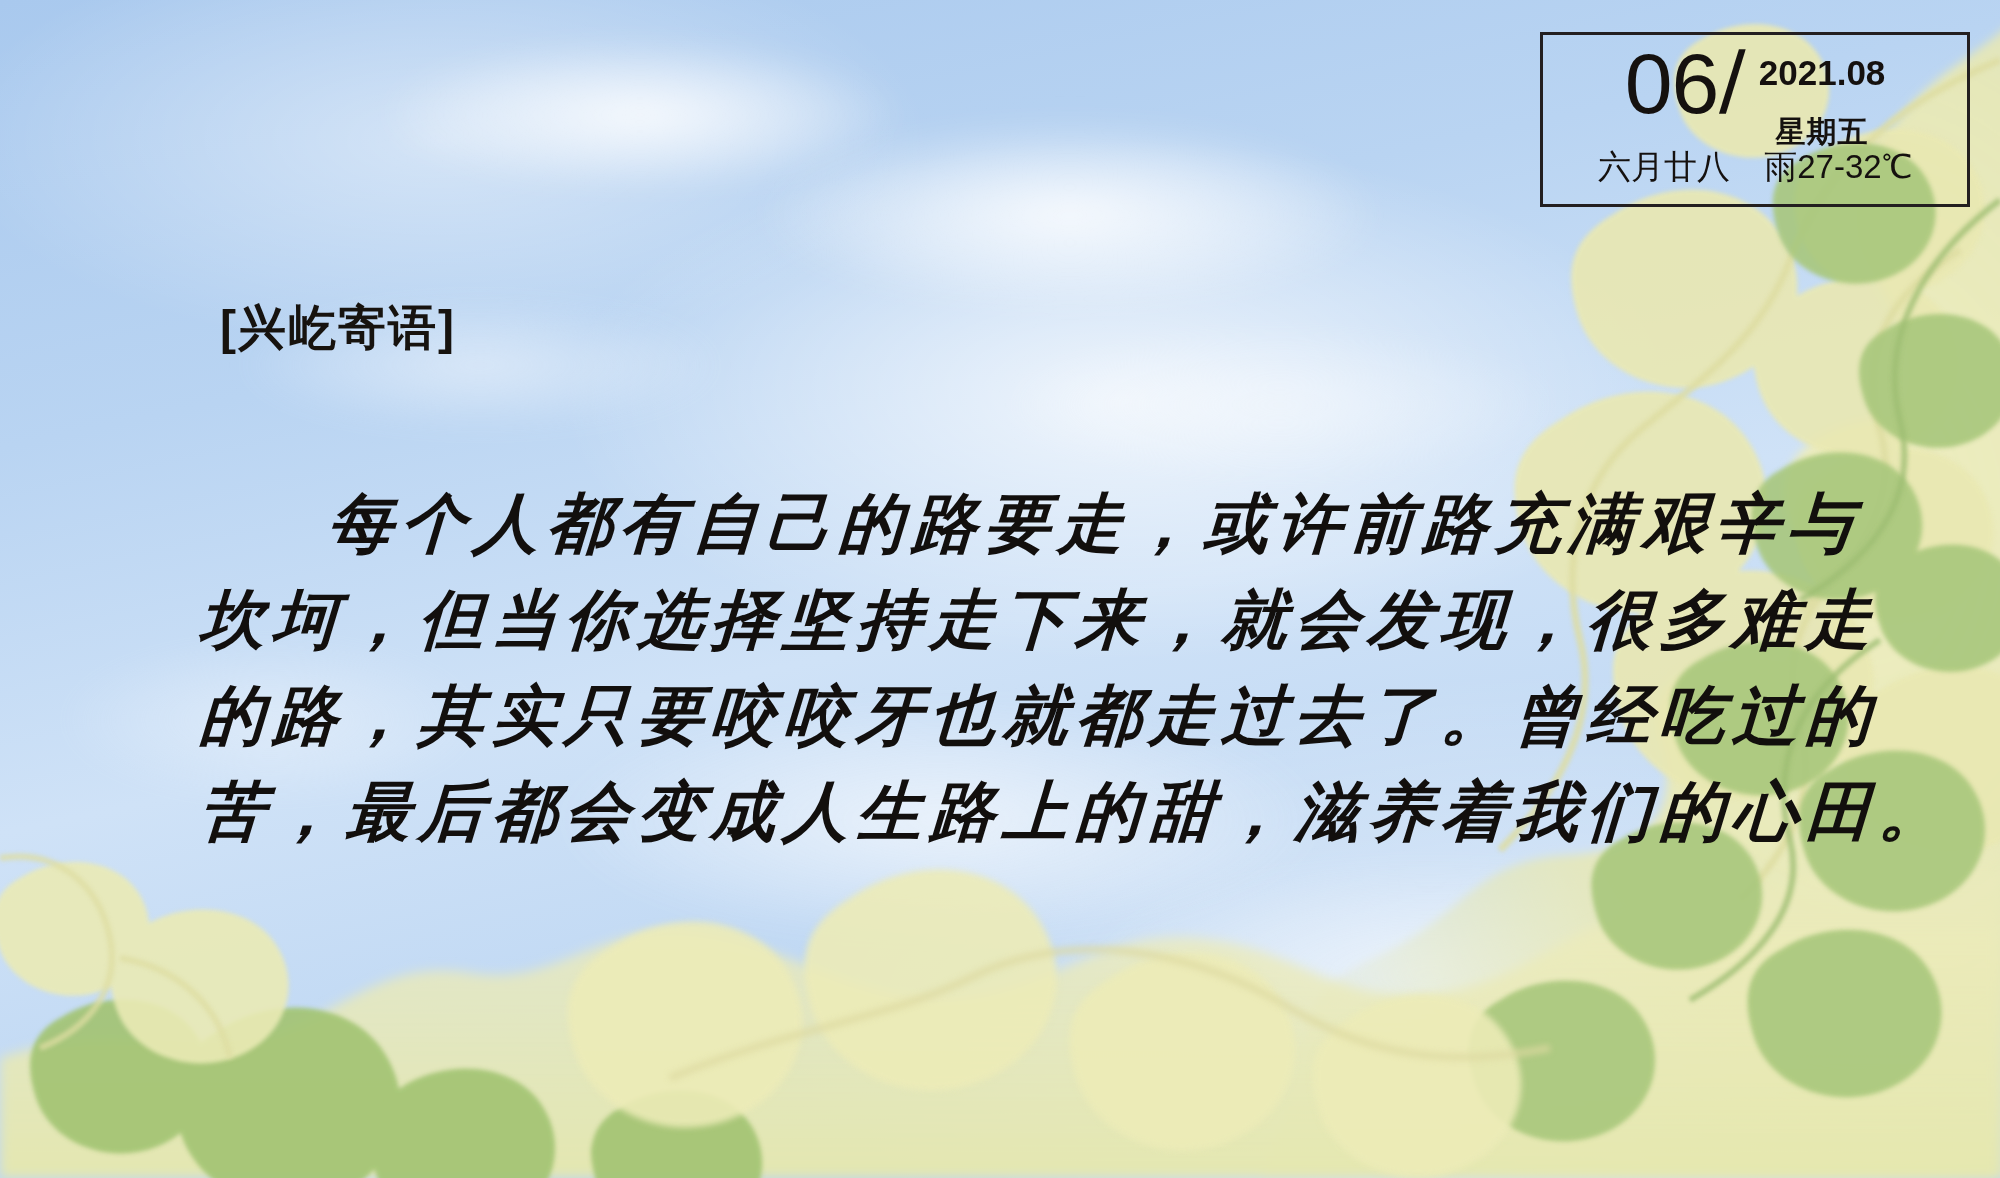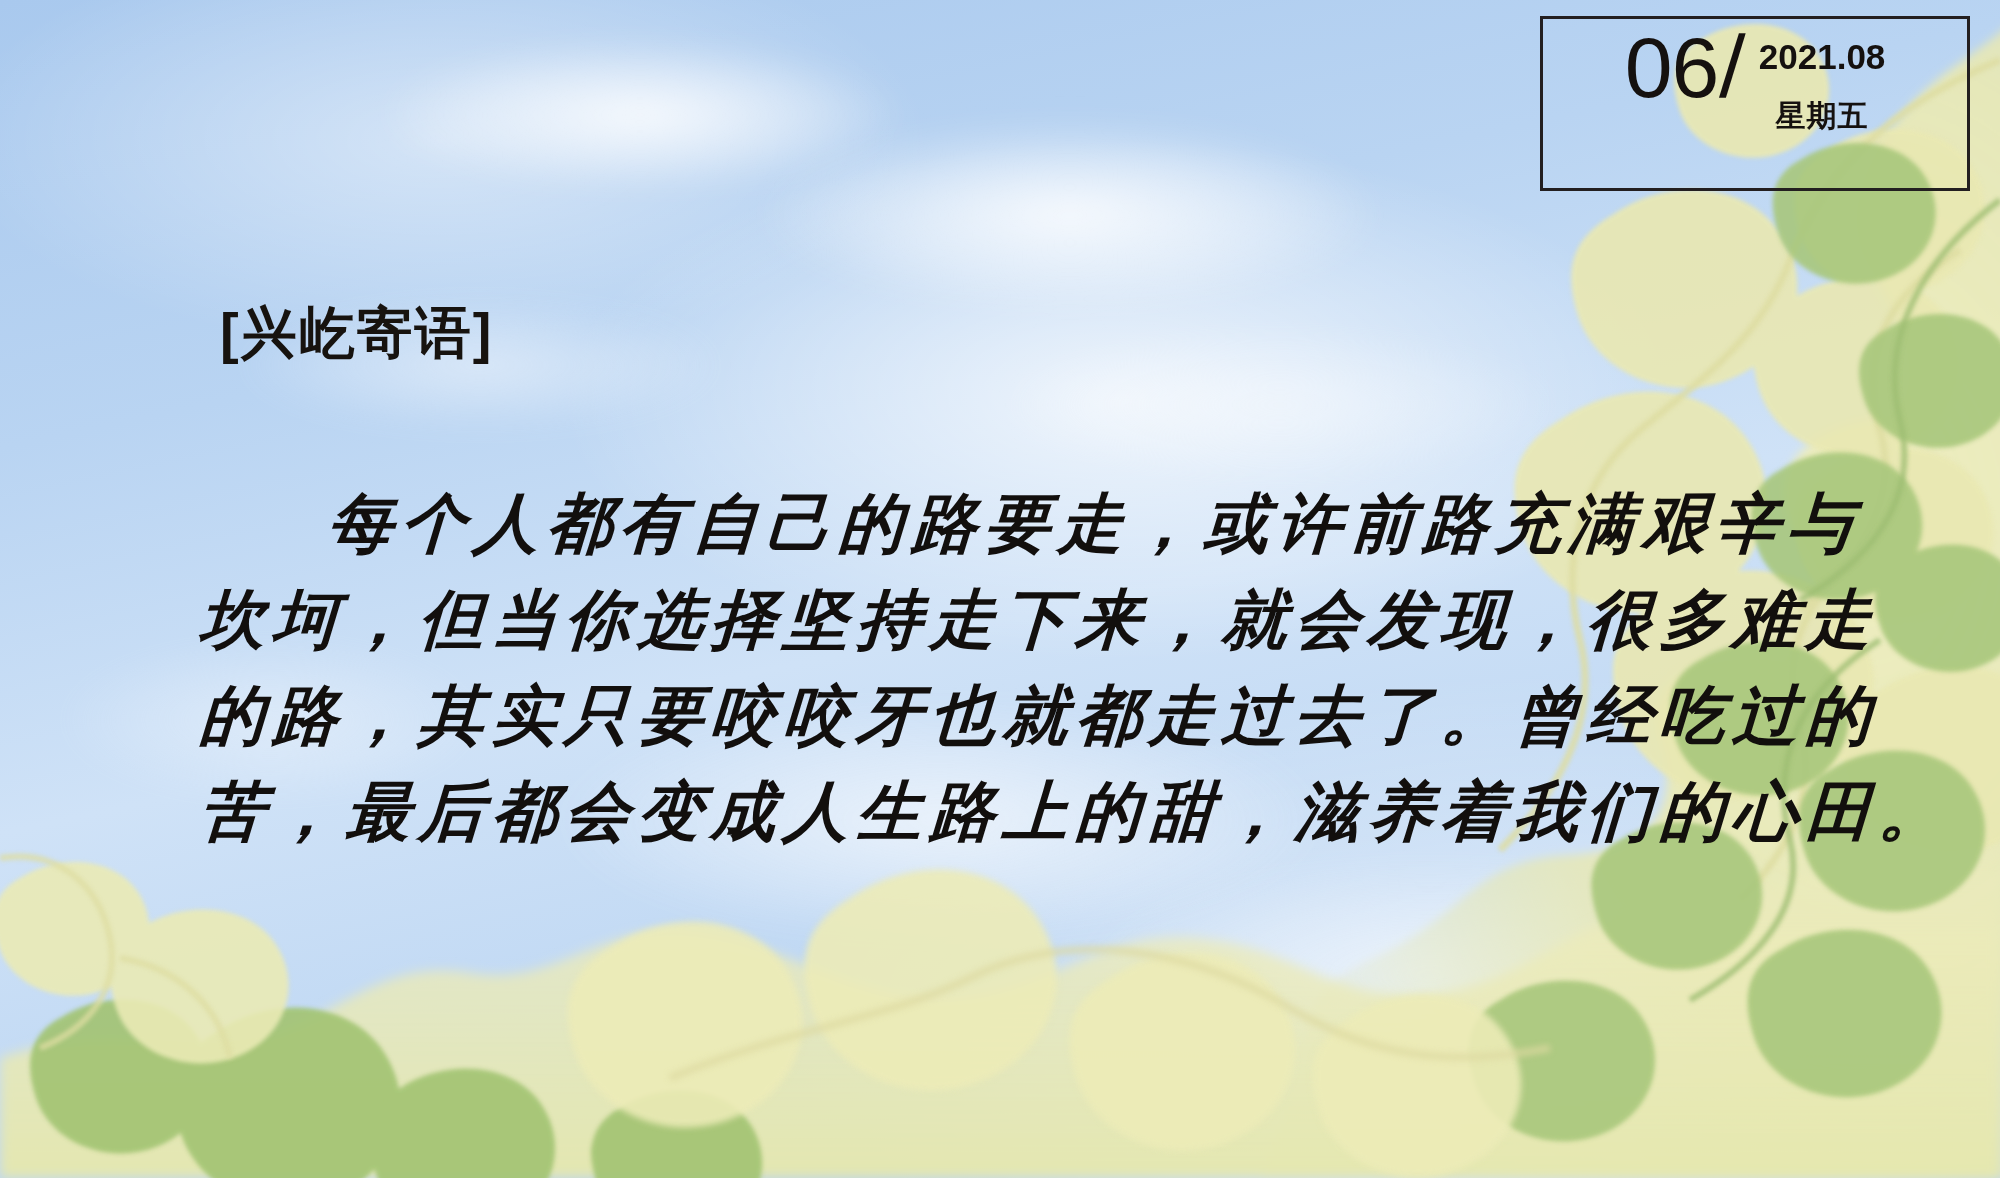--- a/index.html
+++ b/index.html
@@ -36,21 +36,21 @@
   
   .logo-wrap {
     position:absolute; left:120px; top:46px;
     width:200px; height:160px;
   }
   .logo-wrap svg { display:block; width:200px; height:160px; }
 
   
   .date-card {
     position:absolute;
-    right:30px; top:16px;
+    right:30px; top:32px;
     width:430px; height:175px;
     border:3px solid #231f20;
     background:transparent;
   }
   .date-top {
     position:absolute; left:0; right:0; top:8px;
     display:flex; align-items:flex-start; justify-content:center;
   }
   .day-num {
     font-size:86px; line-height:.95; font-weight:400; color:#15110f;
@@ -75,21 +75,21 @@
   .date-bottom {
     position:absolute; left:0; right:0; bottom:14px;
     text-align:center;
     font-size:33px; color:#15110f; letter-spacing:0px; white-space:nowrap;
   }
   .date-bottom .gap { display:inline-block; width:16px; }
 
   
   .headline {
     position:absolute; left:220px; top:296px;
-    font-size:56px; font-weight:bold; color:#17130f;
+    font-size:48px; font-weight:bold; color:#17130f;
     letter-spacing:2px;
     font-family:"Liberation Sans", sans-serif;
   }
 
   
   .body-copy {
     position:absolute; left:200px; top:475px;
     width:1700px;
   }
   .body-line {
@@ -315,20 +315,25 @@
 
   <div class="date-card">
     <div class="date-top">
       <span class="day-num">06</span>
       <span class="day-slash">/</span>
       <span class="ym-block">
         <div class="ym">2021.08</div>
         <div class="weekday">星期五</div>
       </span>
     </div>
+    <div class="date-bottom">
+      <span>六月廿八</span>
+      <span class="gap"></span>
+      <span>雨27-32℃</span>
+    </div>
   </div>
 
   <div class="headline">[兴屹寄语]</div>
 
   <div class="body-copy">
     <div class="body-line indent">每个人都有自己的路要走，或许前路充满艰辛与</div>
     <div class="body-line">坎坷，但当你选择坚持走下来，就会发现，很多难走</div>
     <div class="body-line">的路，其实只要咬咬牙也就都走过去了。曾经吃过的</div>
     <div class="body-line">苦，最后都会变成人生路上的甜，滋养着我们的心田。</div>
   </div>

